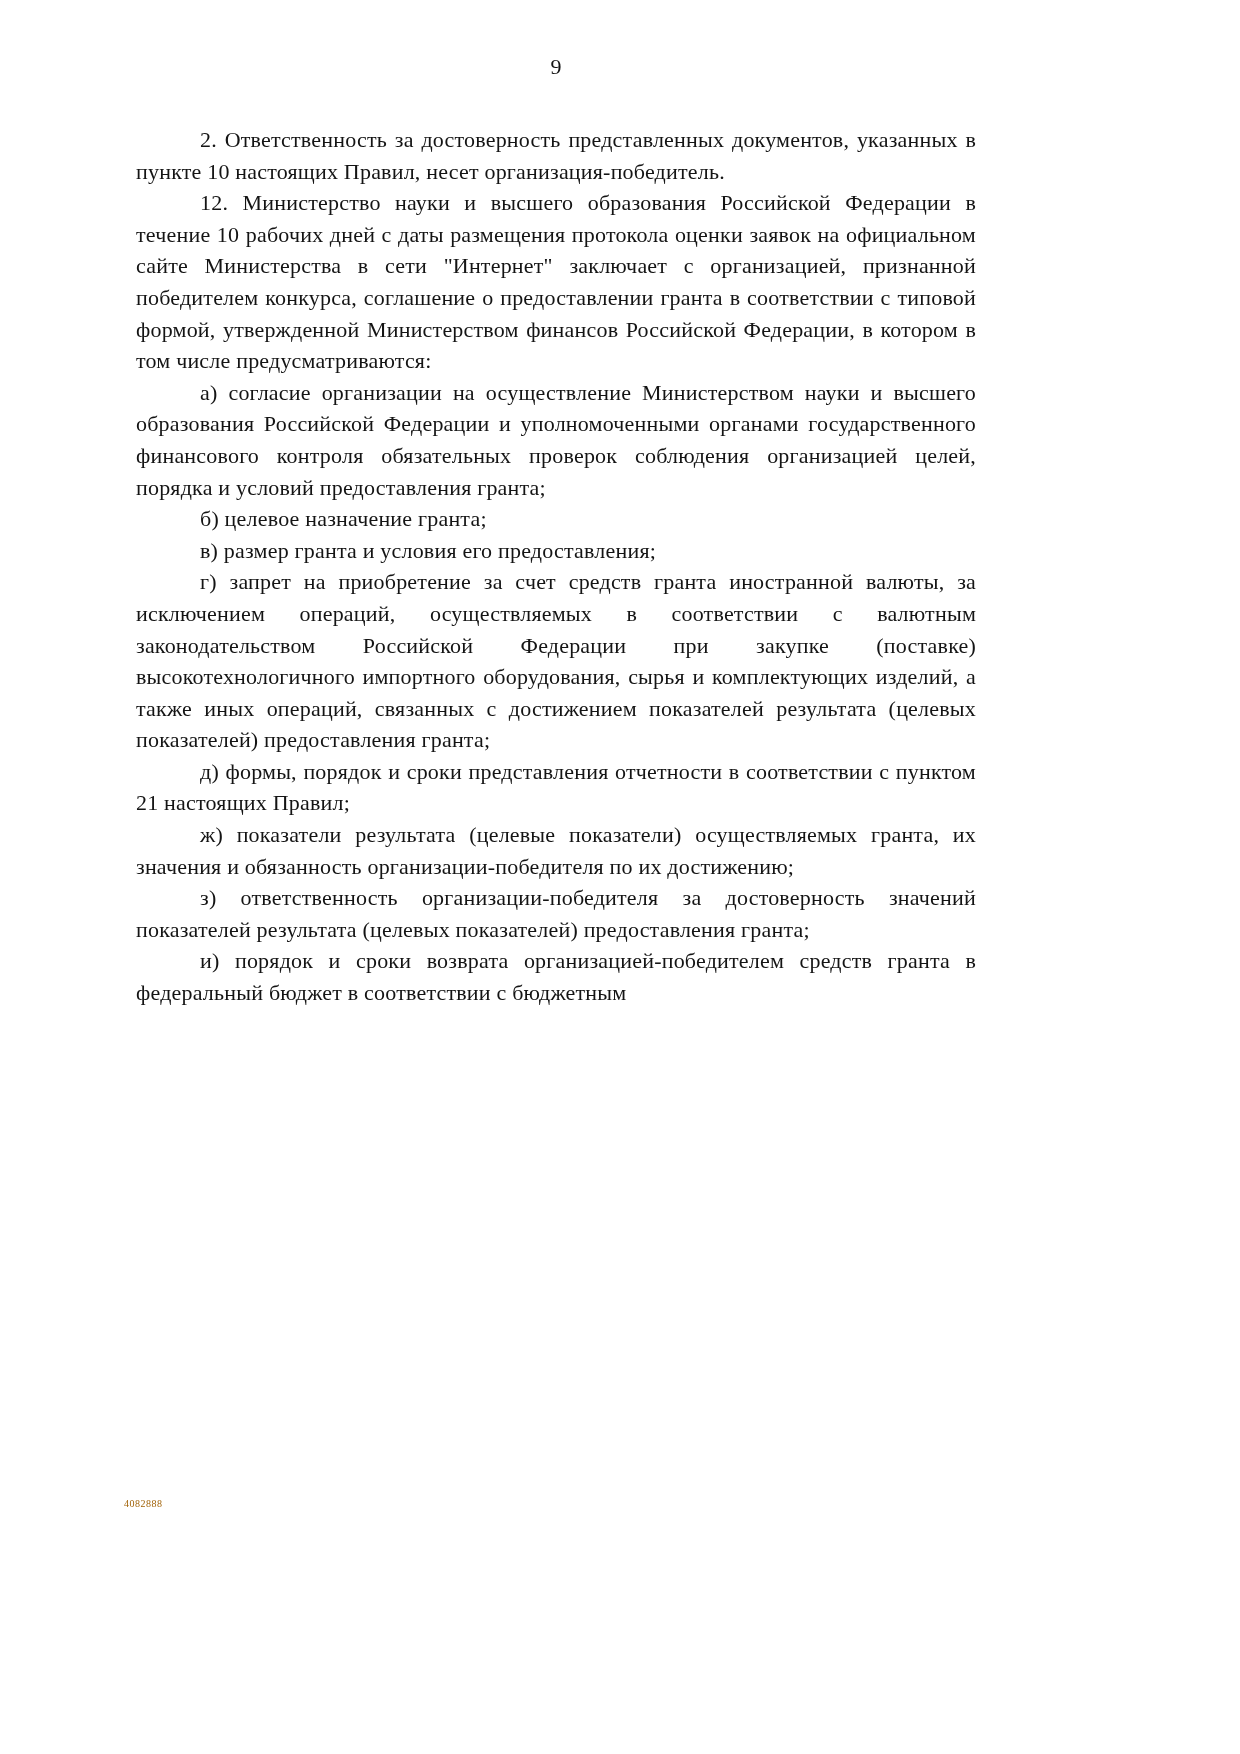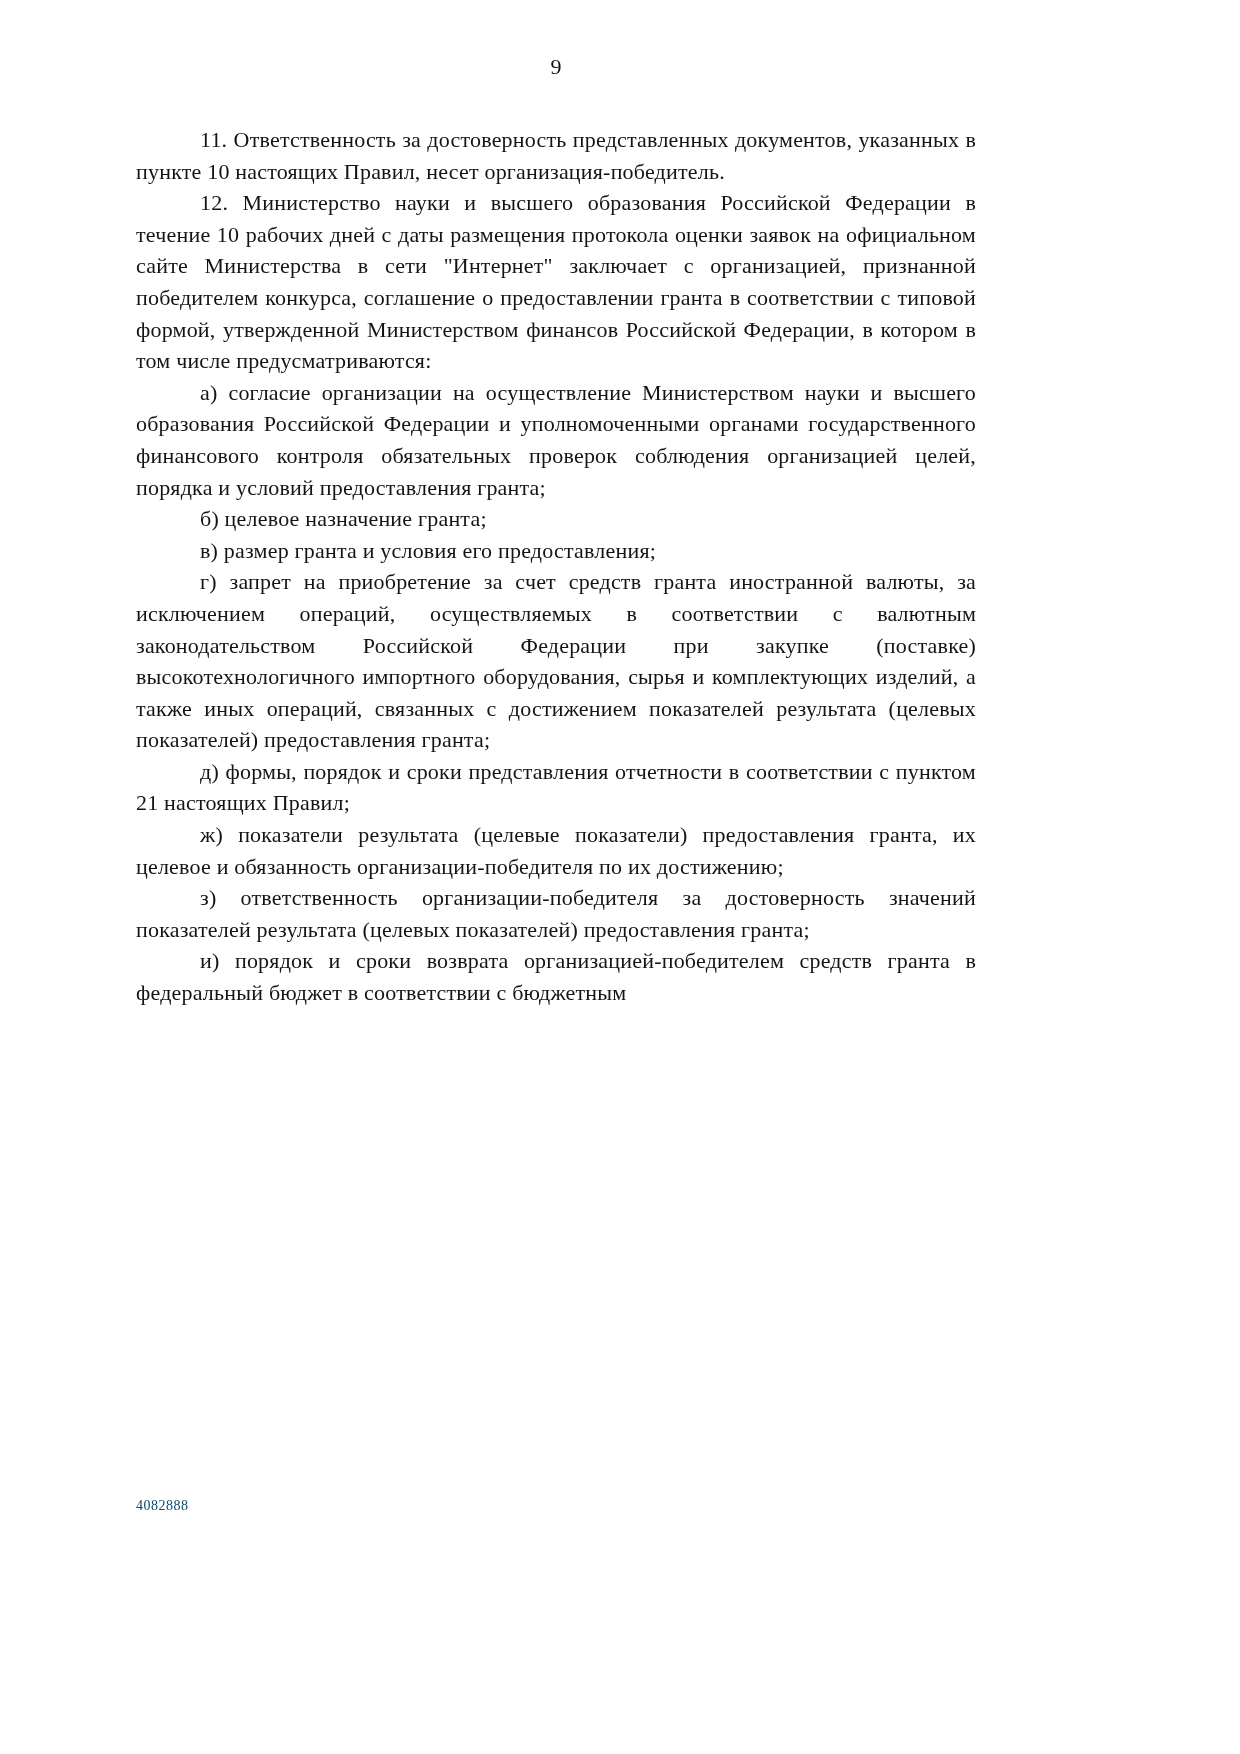--- a/index.html
+++ b/index.html
@@ -34,42 +34,42 @@
   .content p {
     margin: 0;
     font-size: 22px;
     line-height: 31.6px;
     text-align: justify;
     text-indent: 64px;
     letter-spacing: 0.2px;
   }
   .doc-code {
     position: absolute;
-    left: 136px;
+    left: 124px;
     top: 1498px;
-    font-size: 14px;
+    font-size: 10px;
     letter-spacing: 0.5px;
-    color: #0c4a6e;
+    color: #a16207;
   }
 </style>
 </head>
 <body>
 
 <div class="page">
 
   <div class="page-number">9</div>
 
   <div class="content">
-    <p>11. Ответственность за достоверность представленных документов, указанных в пункте 10 настоящих Правил, несет организация-победитель.</p>
+    <p>2. Ответственность за достоверность представленных документов, указанных в пункте 10 настоящих Правил, несет организация-победитель.</p>
     <p>12. Министерство науки и высшего образования Российской Федерации в течение 10 рабочих дней с даты размещения протокола оценки заявок на официальном сайте Министерства в сети "Интернет" заключает с организацией, признанной победителем конкурса, соглашение о предоставлении гранта в соответствии с типовой формой, утвержденной Министерством финансов Российской Федерации, в котором в том числе предусматриваются:</p>
     <p>а) согласие организации на осуществление Министерством науки и высшего образования Российской Федерации и уполномоченными органами государственного финансового контроля обязательных проверок соблюдения организацией целей, порядка и условий предоставления гранта;</p>
     <p>б) целевое назначение гранта;</p>
     <p>в) размер гранта и условия его предоставления;</p>
     <p>г) запрет на приобретение за счет средств гранта иностранной валюты, за исключением операций, осуществляемых в соответствии с валютным законодательством Российской Федерации при закупке (поставке) высокотехнологичного импортного оборудования, сырья и комплектующих изделий, а также иных операций, связанных с достижением показателей результата (целевых показателей) предоставления гранта;</p>
     <p>д) формы, порядок и сроки представления отчетности в соответствии с пунктом 21 настоящих Правил;</p>
-    <p>ж) показатели результата (целевые показатели) предоставления гранта, их целевое и обязанность организации-победителя по их достижению;</p>
+    <p>ж) показатели результата (целевые показатели) осуществляемых гранта, их значения и обязанность организации-победителя по их достижению;</p>
     <p>з) ответственность организации-победителя за достоверность значений показателей результата (целевых показателей) предоставления гранта;</p>
     <p>и) порядок и сроки возврата организацией-победителем средств гранта в федеральный бюджет в соответствии с бюджетным</p>
   </div>
 
   <div class="doc-code">4082888</div>
 
 </div>
 
 </body></html>

